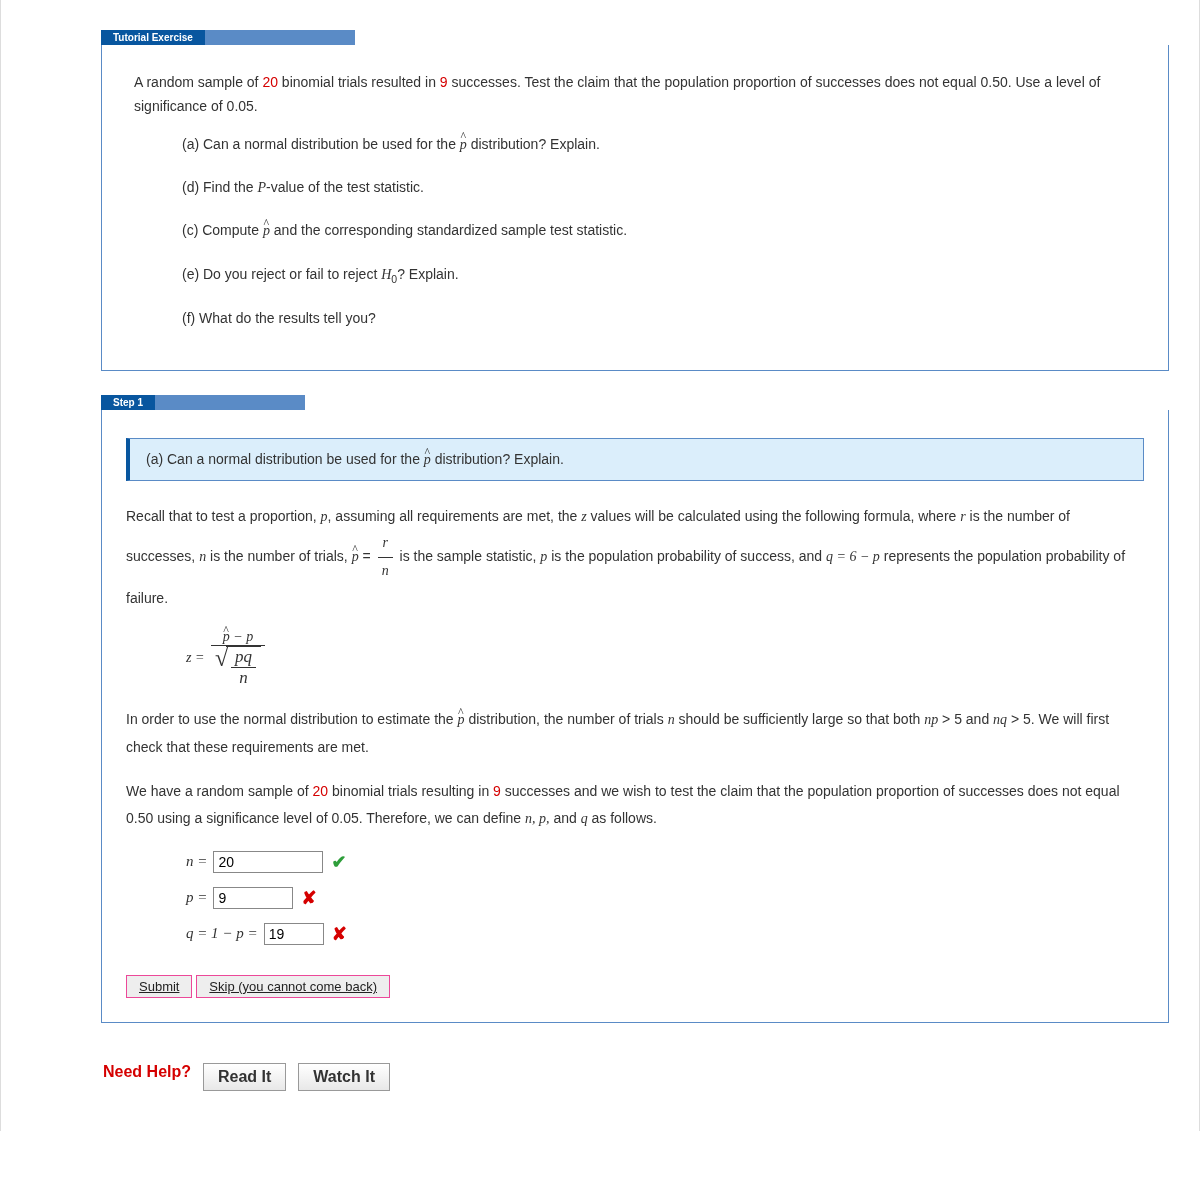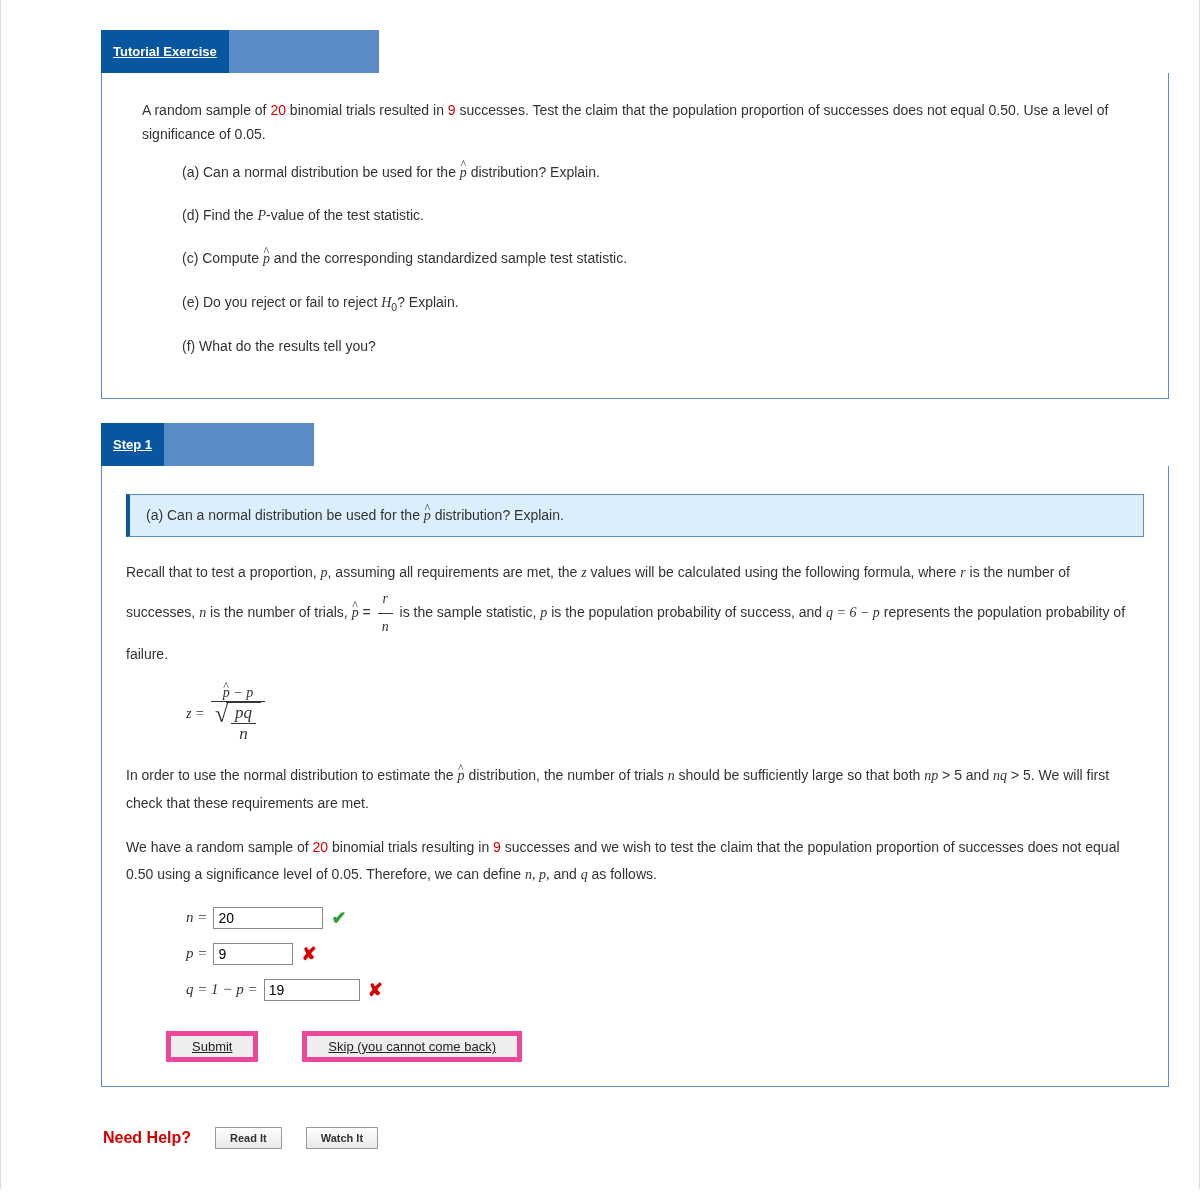--- a/index.html
+++ b/index.html
@@ -23,36 +23,35 @@
   .content {
     padding: 30px 30px 0 100px;
   }
   .chip-row {
     display: flex;
     align-items: stretch;
   }
   .chip {
     background: #08569f;
     color: #fff;
-    font-size: 13px;
+    font-size: 10px;
     font-weight: bold;
-    padding: 14px 12px;
-    text-decoration: underline;
+    padding: 2px 12px;
   }
   .chip-tail {
     background: #5a8bc6;
     flex: 0 0 150px;
   }
   .exercise-block {
     border: 1px solid #5a8bc6;
     border-top: none;
     padding: 16px 24px 20px 24px;
   }
   .exercise-block p {
-    margin: 10px 16px;
+    margin: 10px 8px;
     line-height: 1.7;
   }
   .sub-list {
     margin-left: 56px;
   }
   .sub-list div {
     margin: 14px 0 20px 0;
     line-height: 1.6;
   }
   .red { color: #d50000; }
@@ -136,46 +135,44 @@
     font-weight: bold;
   }
   .mark.ok { color: #2e9e3a; }
   .mark.no { color: #d50000; }
   .btn-row {
     margin-top: 30px;
   }
   .btn {
     display: inline-block;
     background: #eee;
-    border: 5px solid #ec4899;
-    padding: 3px 21px;
+    border: 1px solid #ec4899;
+    padding: 3px 12px;
     font-size: 13px;
     color: #222;
     cursor: pointer;
     text-decoration: underline;
     font-family: Verdana, Arial, sans-serif;
-    margin-left: 40px;
   }
   .btn.submit { text-decoration: underline; }
   .help-row {
     margin: 40px 0 0 102px;
     display: flex;
-    align-items: center;
-    gap: 24px;
+    gap: 12px;
   }
   .help-label {
     color: #d50000;
     font-weight: bold;
     font-size: 16px;
   }
   .help-btn {
     background: linear-gradient(#fff,#e8e8e8);
     border: 1px solid #999;
     padding: 4px 14px;
-    font-size: 11px;
+    font-size: 16px;
     font-weight: bold;
     color: #333;
     cursor: pointer;
   }
   .italic-var {
     font-family: "Times New Roman", serif;
     font-style: italic;
   }
   .phat {
     font-family: "Times New Roman", serif;
@@ -277,21 +274,21 @@
             <input type="text" style="width: 110px;" value="20">
             <span class="mark ok">✔</span>
           </div>
           <div class="input-row">
             <span class="lbl">p  =</span>
             <input type="text" style="width: 80px;" value="9">
             <span class="mark no">✘</span>
           </div>
           <div class="input-row">
             <span class="lbl">q  =  1 − p  =</span>
-            <input type="text" style="width: 96px;" value="19">
+            <input type="text" style="width: 60px;" value="19">
             <span class="mark no">✘</span>
           </div>
         </div>
 
         <div class="btn-row">
           <button class="btn submit">Submit</button>
           <button class="btn">Skip (you cannot come back)</button>
         </div>
       </div>
 

